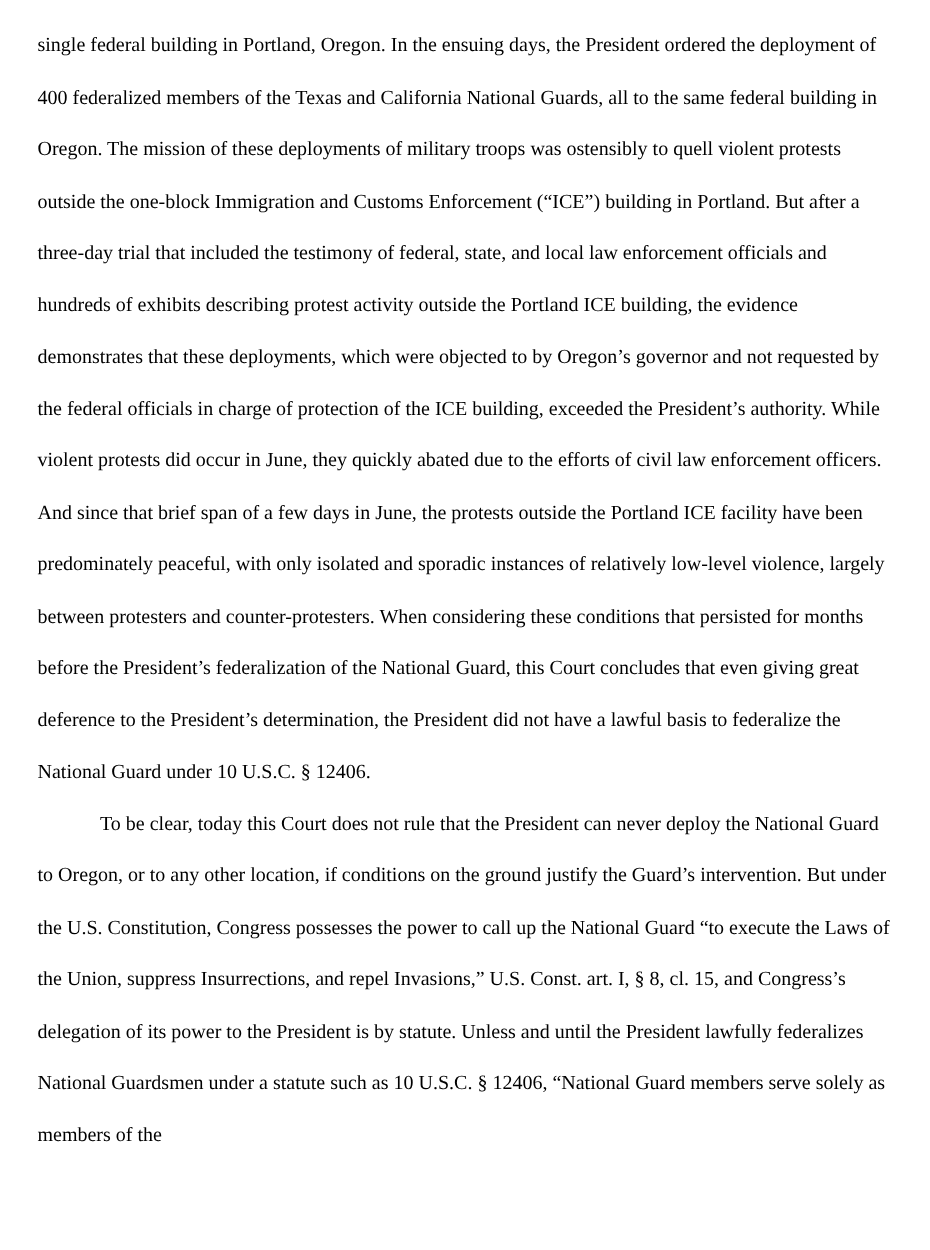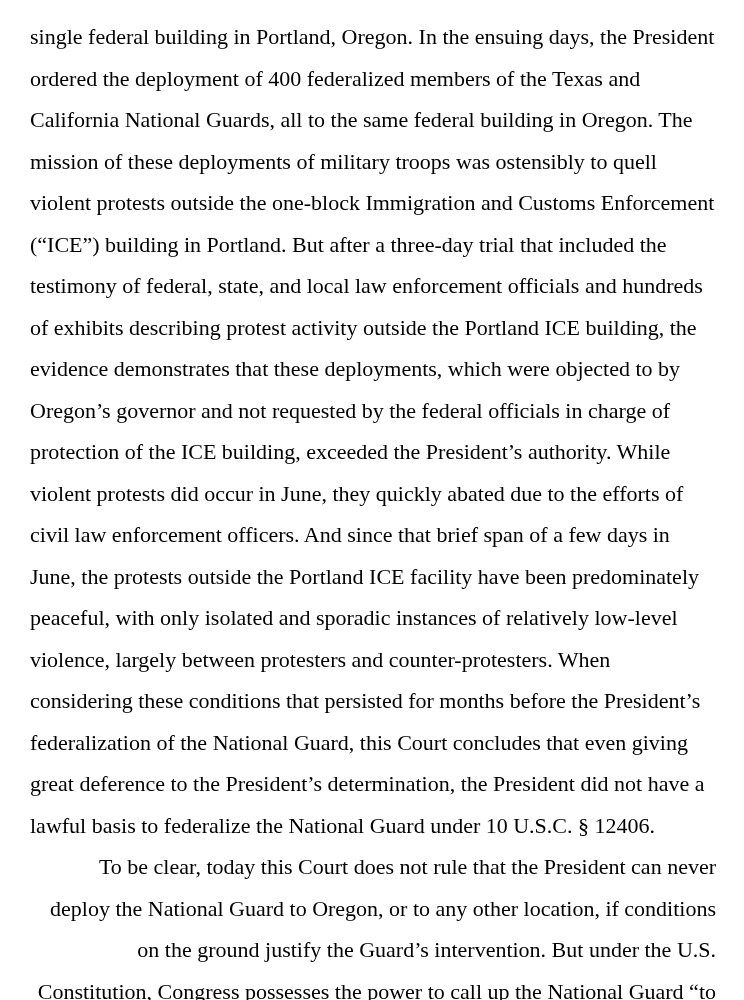--- a/index.html
+++ b/index.html
@@ -9,32 +9,31 @@
   }
   .page {
     position: relative;
     width: 744px;
     height: 1000px;
     box-sizing: border-box;
     padding: 16px 28px 0 30px;
     background: #ffffff;
     overflow: hidden;
     font-family: "Liberation Serif", "DejaVu Serif", serif;
-    font-size: 22px;
+    font-size: 16px;
     color: #000000;
   }
   .para {
     margin: 0;
     line-height: 41.5px;
     text-align: left;
     white-space: normal;
   }
   .para.indented {
     text-indent: 50px;
-    text-align: right;
   }
 </style>
 </head>
 <body>
 
 <div class="page">
   <p class="para">single federal building in Portland, Oregon. In the ensuing days, the President ordered the deployment of 400 federalized members of the Texas and California National Guards, all to the same federal building in Oregon. The mission of these deployments of military troops was ostensibly to quell violent protests outside the one-block Immigration and Customs Enforcement (“ICE”) building in Portland. But after a three-day trial that included the testimony of federal, state, and local law enforcement officials and hundreds of exhibits describing protest activity outside the Portland ICE building, the evidence demonstrates that these deployments, which were objected to by Oregon’s governor and not requested by the federal officials in charge of protection of the ICE building, exceeded the President’s authority. While violent protests did occur in June, they quickly abated due to the efforts of civil law enforcement officers. And since that brief span of a few days in June, the protests outside the Portland ICE facility have been predominately peaceful, with only isolated and sporadic instances of relatively low-level violence, largely between protesters and counter-protesters. When considering these conditions that persisted for months before the President’s federalization of the National Guard, this Court concludes that even giving great deference to the President’s determination, the President did not have a lawful basis to federalize the National Guard under 10 U.S.C. § 12406.</p>
   <p class="para indented">To be clear, today this Court does not rule that the President can never deploy the National Guard to Oregon, or to any other location, if conditions on the ground justify the Guard’s intervention. But under the U.S. Constitution, Congress possesses the power to call up the National Guard “to execute the Laws of the Union, suppress Insurrections, and repel Invasions,” U.S. Const. art. I, § 8, cl. 15, and Congress’s delegation of its power to the President is by statute. Unless and until the President lawfully federalizes National Guardsmen under a statute such as 10 U.S.C. § 12406, “National Guard members serve solely as members of the</p>
 </div>
 

